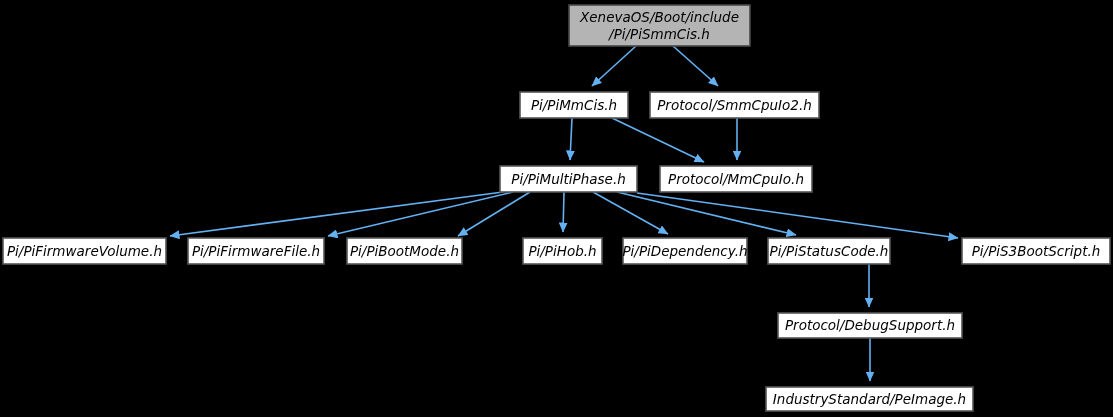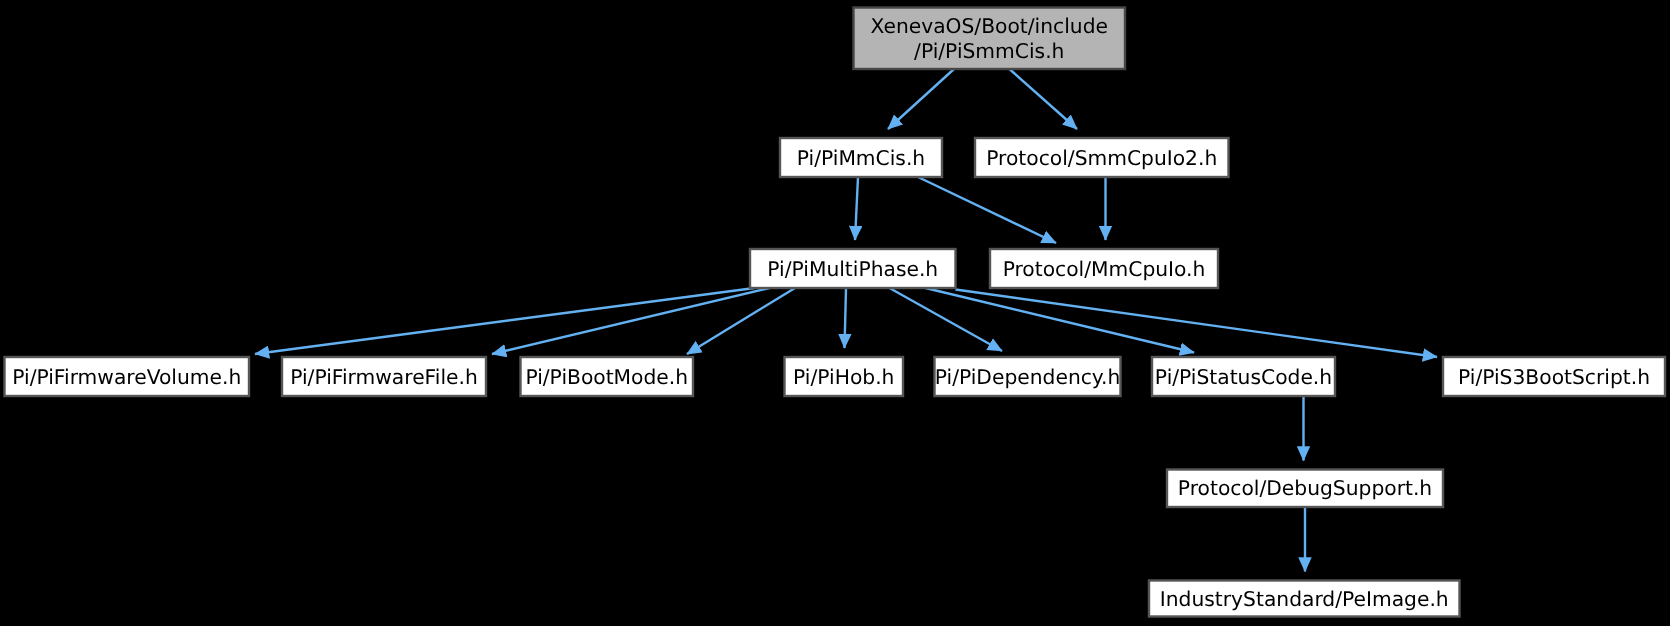--- a/index.html
+++ b/index.html
@@ -8,20 +8,21 @@
     background: #000000;
     width: 1113px;
     height: 417px;
     overflow: hidden;
     font-family: "DejaVu Sans", "Liberation Sans", sans-serif;
   }
   .graph-wrap {
     position: relative;
     width: 1113px;
     height: 303px;
+    font-style: italic;
   }
   svg text {
     font-family: "DejaVu Sans", "Liberation Sans", sans-serif;
     font-size: 13.5px;
     fill: #000000;
   }
   svg .node-rect {
     stroke-width: 1.6;
   }
   svg .edge-line {

